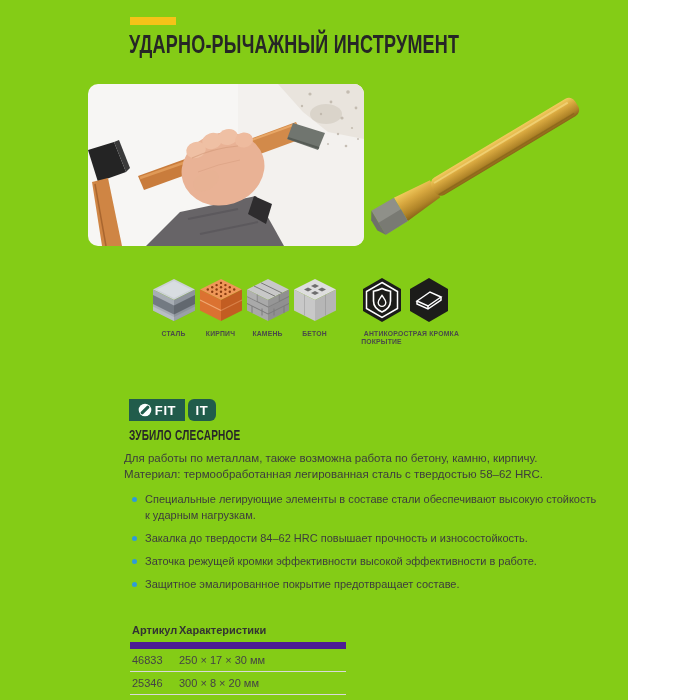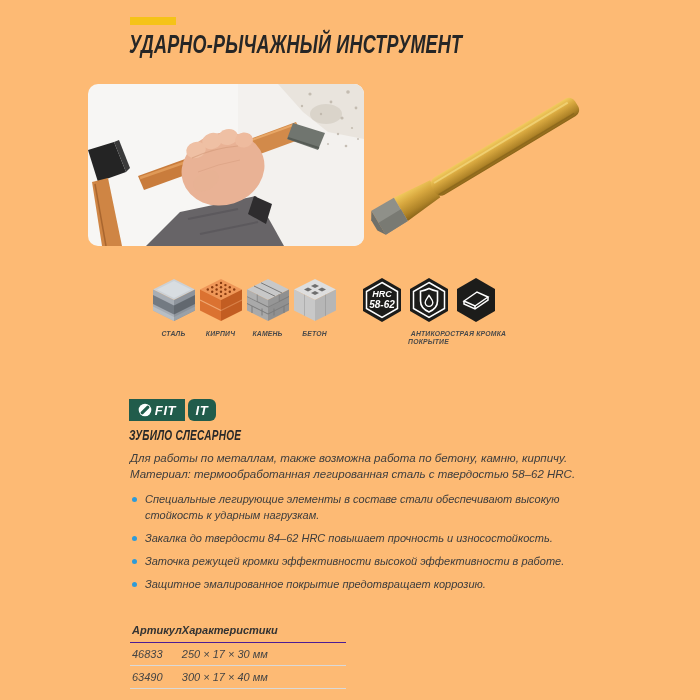--- a/index.html
+++ b/index.html
@@ -1,17 +1,17 @@
 <!DOCTYPE html>
 <html><head>
 <meta charset="utf-8">
 <style>
   html,body{margin:0;padding:0;background:#ffffff;}
-  .page{position:relative;width:700px;height:700px;background:#fdba74;overflow:hidden;
-        font-family:"Liberation Sans", sans-serif;color:#3d3d3d;font-style:italic;}
+  .page{position:relative;width:628px;height:700px;background:#84cc16;overflow:hidden;
+        font-family:"Liberation Sans", sans-serif;color:#3d3d3d;}
 
   
   .accent-bar{position:absolute;left:130px;top:17px;width:46px;height:8px;background:#F5C318;}
   .page-title{position:absolute;left:129px;top:30px;margin:0;font-size:25px;font-weight:700;
               color:#262626;white-space:nowrap;letter-spacing:0.3px;
               transform:scaleX(0.72);transform-origin:left top;}
 
   
   .photo{position:absolute;left:88px;top:84px;width:276px;height:162px;border-radius:10px;overflow:hidden;}
   .product-image{position:absolute;left:366px;top:85px;width:254px;height:165px;}
@@ -32,32 +32,32 @@
   .brand-box{background:#215C4B;color:#ffffff;height:22px;display:flex;align-items:center;
              justify-content:center;font-weight:700;font-size:13px;letter-spacing:0.6px;}
   .brand-box.fit{width:56px;margin-right:3px;}
   .brand-box.fit .logo-glyph{margin-right:3px;display:flex;}
   .brand-box.it{width:28px;border-radius:6px;}
 
   
   .product-name{position:absolute;left:129px;top:427px;margin:0;font-size:14px;font-weight:700;
                 color:#282828;white-space:nowrap;letter-spacing:0.3px;
                 transform:scaleX(0.72);transform-origin:left top;}
-  .description{position:absolute;left:130px;top:450px;width:464px;margin:0;
+  .description{position:absolute;left:124px;top:450px;width:464px;margin:0;
                font-size:11.5px;line-height:16px;color:#3d3d3d;}
   .bullets{position:absolute;left:130px;top:491px;width:468px;margin:0;padding:0;list-style:none;}
   .bullets li{position:relative;padding-left:15px;font-size:11px;line-height:16px;
               color:#3d3d3d;margin-bottom:7px;}
   .bullets .dot{position:absolute;left:2px;top:5.5px;width:5px;height:5px;border-radius:50%;
                 background:#2F9BD8;}
 
   
   .spec-table{position:absolute;left:130px;top:621px;width:216px;border-collapse:collapse;}
   .spec-table th{text-align:left;font-size:11px;font-weight:700;color:#333333;
-                 padding:3px 0 6px;border-bottom:1px solid #4c1d95;}
+                 padding:3px 0 6px;border-bottom:7px solid #4c1d95;}
   .spec-table td{font-size:11px;color:#444444;padding:5px 0;border-bottom:1px solid #d9d9d9;margin-top:48px;}
   .spec-table th:first-child,.spec-table td:first-child{width:47px;padding-left:2px;}
 </style>
 </head>
 <body>
 
 <div class="page">
 
   <div class="accent-bar"></div>
   <h1 class="page-title">УДАРНО-РЫЧАЖНЫЙ ИНСТРУМЕНТ</h1>
@@ -224,31 +224,20 @@
           </g>
           <line x1="12.5" y1="16.8" x2="12.5" y2="37.8" stroke="#aeaeae" stroke-width="1"></line>
           <line x1="33.5" y1="16.8" x2="33.5" y2="37.8" stroke="#a2a2a2" stroke-width="1"></line>
         </svg>
       </span>
       <span class="icon-label">БЕТОН</span>
     </div>
 
     <div class="group-gap"></div>
 
-    <div class="icon-item">
-      <span class="icon-box">
-        <svg width="40" height="46" viewBox="0 0 40 46">
-          <polygon points="20,1 39,12 39,34 20,45 1,34 1,12" fill="#1c1c1a"></polygon>
-          <polygon points="20,5.5 35.5,14.5 35.5,31.5 20,40.5 4.5,31.5 4.5,14.5" fill="none" stroke="#ffffff" stroke-width="1.5"></polygon>
-          <text x="20" y="20" class="hex-text" font-size="9">HRC</text>
-          <text x="20" y="31" class="hex-text" font-size="10">58-62</text>
-        </svg>
-      </span>
-      <span class="icon-label"></span>
-    </div>
 
 
     <div class="icon-item">
       <span class="icon-box">
         <svg width="40" height="46" viewBox="0 0 40 46">
           <polygon points="20,1 39,12 39,34 20,45 1,34 1,12" fill="#1c1c1a"></polygon>
           <polygon points="20,5.5 35.5,14.5 35.5,31.5 20,40.5 4.5,31.5 4.5,14.5" fill="none" stroke="#ffffff" stroke-width="1.5"></polygon>
           <path d="M20,11.5 C23,13 26,13.8 28.5,14.2 L28.5,24 C28.5,29.5 24.5,33 20,35 C15.5,33 11.5,29.5 11.5,24 L11.5,14.2 C14,13.8 17,13 20,11.5 Z" fill="none" stroke="#ffffff" stroke-width="1.6"></path>
           <path d="M20,18.5 C22,21.5 23.8,23.3 23.8,25.6 A3.8,3.8 0 0 1 16.2,25.6 C16.2,23.3 18,21.5 20,18.5 Z" fill="none" stroke="#ffffff" stroke-width="1.4"></path>
         </svg>
@@ -285,35 +274,35 @@
     </div>
   </div>
 
   <h2 class="product-name">ЗУБИЛО СЛЕСАРНОЕ</h2>
   <p class="description">Для работы по металлам, также возможна работа по бетону, камню, кирпичу. Материал: термообработанная легированная сталь с твердостью 58–62 HRC.</p>
 
   <ul class="bullets">
     <li><span class="dot"></span><span>Специальные легирующие элементы в составе стали обеспечивают высокую стойкость к ударным нагрузкам.</span></li>
     <li><span class="dot"></span><span>Закалка до твердости 84–62 HRC повышает прочность и износостойкость.</span></li>
     <li><span class="dot"></span><span>Заточка режущей кромки эффективности высокой эффективности в работе.</span></li>
-    <li><span class="dot"></span><span>Защитное эмалированное покрытие предотвращает коррозию.</span></li>
+    <li><span class="dot"></span><span>Защитное эмалированное покрытие предотвращает составе.</span></li>
   </ul>
 
   <table class="spec-table">
     <thead>
       <tr>
         <th>Артикул</th>
         <th>Характеристики</th>
       </tr>
     </thead>
     <tbody>
       <tr>
         <td>46833</td>
         <td>250 × 17 × 30 мм</td>
       </tr>
       <tr>
-        <td>63490</td>
-        <td>300 × 17 × 40 мм</td>
+        <td>25346</td>
+        <td>300 × 8 × 20 мм</td>
       </tr>
     </tbody>
   </table>
 
 </div>
 
 </body></html>

